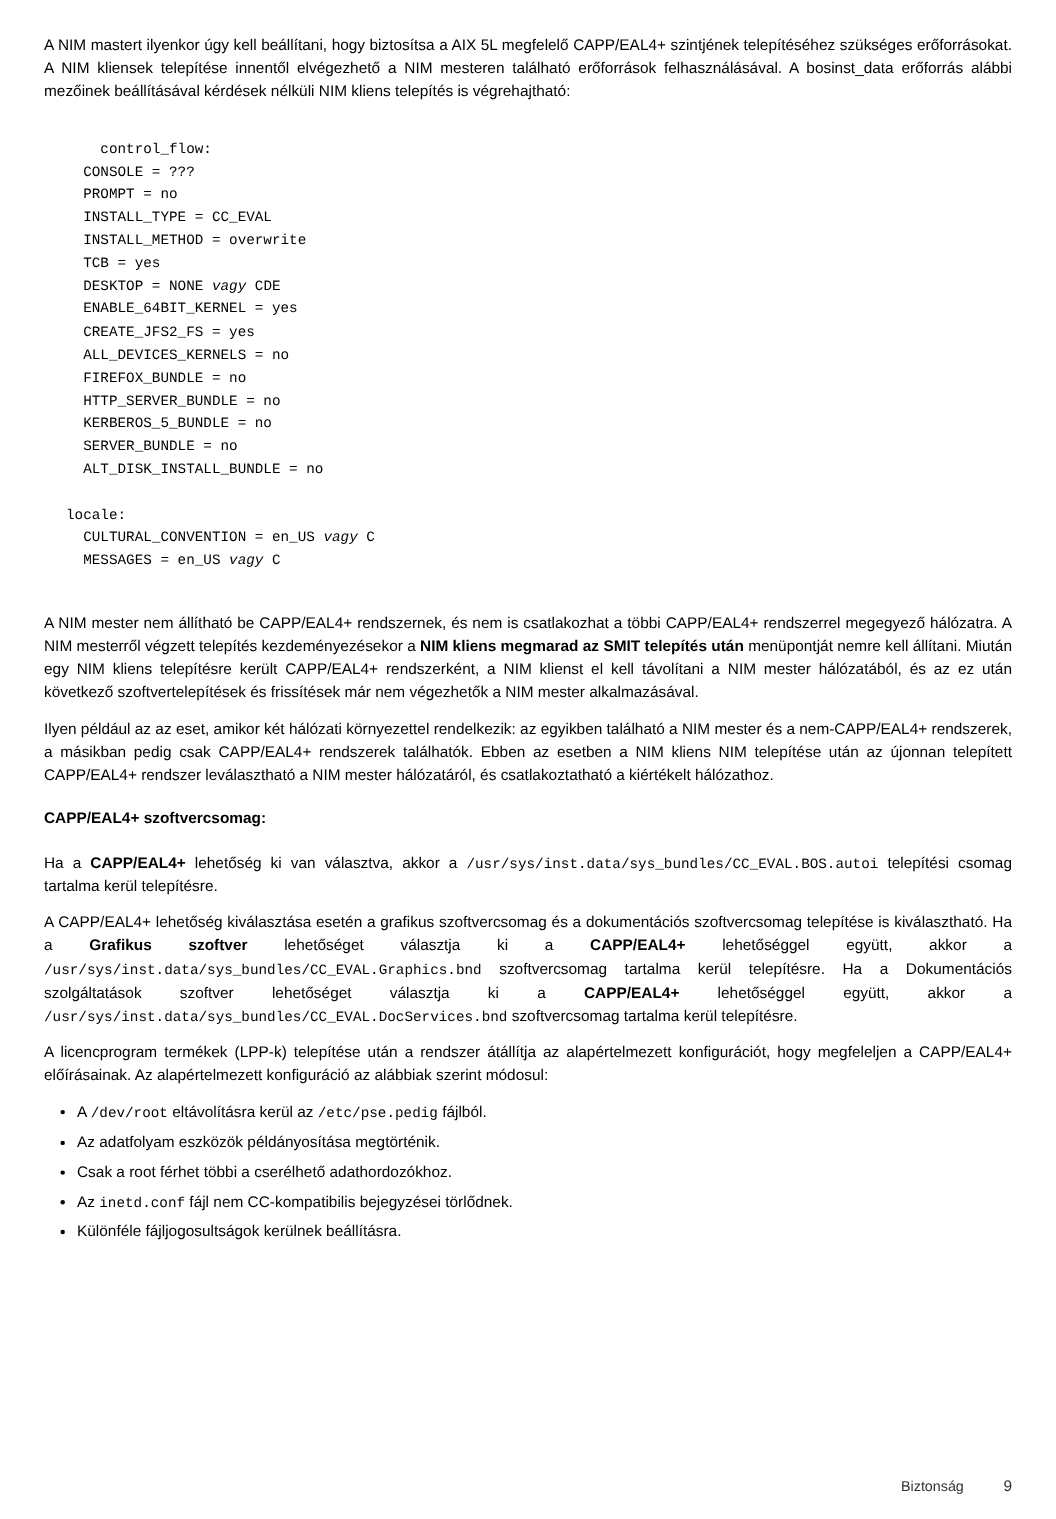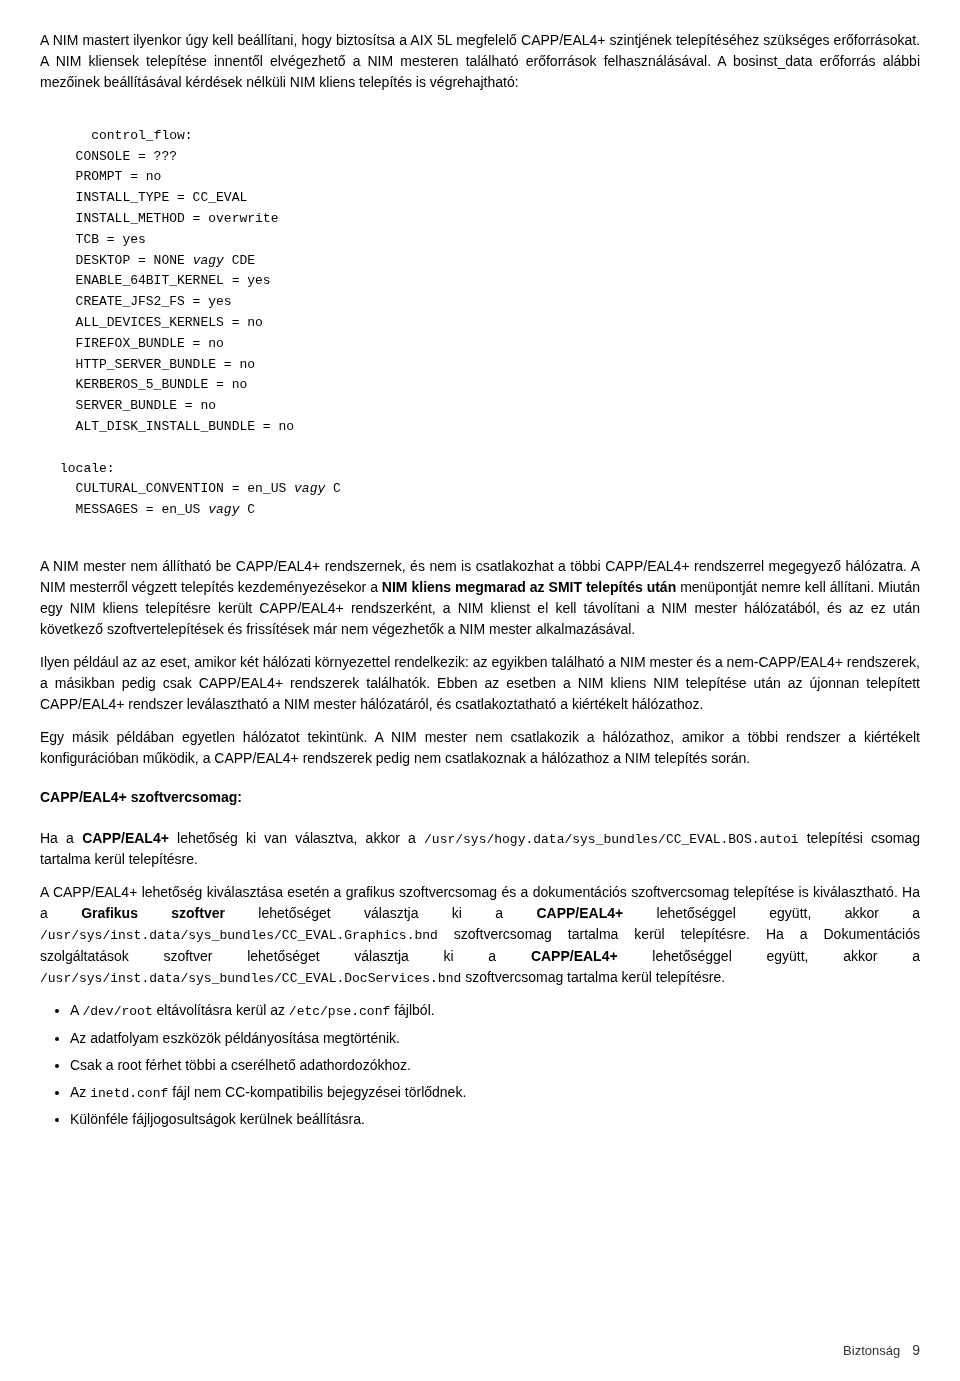--- a/index.html
+++ b/index.html
@@ -44,21 +44,21 @@
     ul li {
       margin-bottom: 6px;
       text-align: justify;
     }
     .page-footer {
       position: absolute;
       bottom: 20px;
       right: 40px;
       display: flex;
       align-items: center;
-      gap: 12px;
+      gap: 36px;
       font-size: 13px;
       color: #333;
     }
     .footer-label {
       font-size: 13px;
     }
     .footer-number {
       font-size: 14px;
       font-weight: normal;
     }
@@ -93,38 +93,38 @@
   </div>
 
   <p>
     A NIM mester nem állítható be CAPP/EAL4+ rendszernek, és nem is csatlakozhat a többi CAPP/EAL4+ rendszerrel megegyező hálózatra. A NIM mesterről végzett telepítés kezdeményezésekor a <span class="bold">NIM kliens megmarad az SMIT telepítés után</span> menüpontját nemre kell állítani. Miután egy NIM kliens telepítésre került CAPP/EAL4+ rendszerként, a NIM klienst el kell távolítani a NIM mester hálózatából, és az ez után következő szoftvertelepítések és frissítések már nem végezhetők a NIM mester alkalmazásával.
   </p>
 
   <p>
     Ilyen például az az eset, amikor két hálózati környezettel rendelkezik: az egyikben található a NIM mester és a nem-CAPP/EAL4+ rendszerek, a másikban pedig csak CAPP/EAL4+ rendszerek találhatók. Ebben az esetben a NIM kliens NIM telepítése után az újonnan telepített CAPP/EAL4+ rendszer leválasztható a NIM mester hálózatáról, és csatlakoztatható a kiértékelt hálózathoz.
   </p>
 
-  <p>
-    Egy másik példában egyetlen hálózatot tekintünk. A NIM mester nem csatlakozik a hálózathoz, amikor a többi rendszer a kiértékelt konfigurációban működik, a CAPP/EAL4+ rendszerek pedig nem csatlakoznak a hálózathoz a NIM telepítés során.
-  </p>
 
   <p class="section-heading">CAPP/EAL4+ szoftvercsomag:</p>
 
   <p>
-    Ha a <span class="bold">CAPP/EAL4+</span> lehetőség ki van választva, akkor a <span class="code-inline">/usr/sys/hogy.data/sys_bundles/CC_EVAL.BOS.autoi</span> telepítési csomag tartalma kerül telepítésre.
+    Ha a <span class="bold">CAPP/EAL4+</span> lehetőség ki van választva, akkor a <span class="code-inline">/usr/sys/inst.data/sys_bundles/CC_EVAL.BOS.autoi</span> telepítési csomag tartalma kerül telepítésre.
   </p>
 
   <p>
     A CAPP/EAL4+ lehetőség kiválasztása esetén a grafikus szoftvercsomag és a dokumentációs szoftvercsomag telepítése is kiválasztható. Ha a <span class="bold">Grafikus szoftver</span> lehetőséget választja ki a <span class="bold">CAPP/EAL4+</span> lehetőséggel együtt, akkor a <span class="code-inline">/usr/sys/inst.data/sys_bundles/CC_EVAL.Graphics.bnd</span> szoftvercsomag tartalma kerül telepítésre. Ha a Dokumentációs szolgáltatások szoftver lehetőséget választja ki a <span class="bold">CAPP/EAL4+</span> lehetőséggel együtt, akkor a <span class="code-inline">/usr/sys/inst.data/sys_bundles/CC_EVAL.DocServices.bnd</span> szoftvercsomag tartalma kerül telepítésre.
   </p>
 
+  <p>
+    A licencprogram termékek (LPP-k) telepítése után a rendszer átállítja az alapértelmezett konfigurációt, hogy megfeleljen a CAPP/EAL4+ előírásainak. Az alapértelmezett konfiguráció az alábbiak szerint módosul:
+  </p>
 
   <ul>
     <li>
-      A <span class="code-inline">/dev/root</span> eltávolításra kerül az <span class="code-inline">/etc/pse.conf</span> fájlból.
+      A <span class="code-inline">/dev/root</span> eltávolításra kerül az <span class="code-inline">/etc/pse.pedig</span> fájlból.
     </li>
     <li>Az adatfolyam eszközök példányosítása megtörténik.</li>
     <li>Csak a root férhet többi a cserélhető adathordozókhoz.</li>
     <li>
       Az <span class="code-inline">inetd.conf</span> fájl nem CC-kompatibilis bejegyzései törlődnek.
     </li>
     <li>Különféle fájljogosultságok kerülnek beállításra.</li>
   </ul>
 
 </div>

